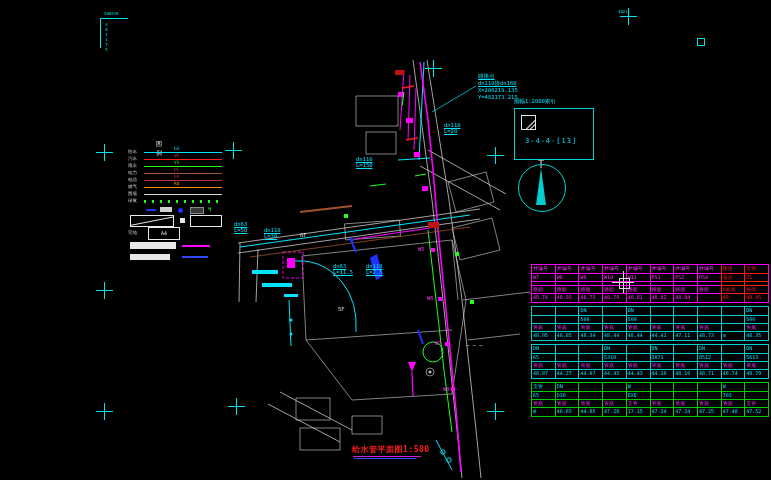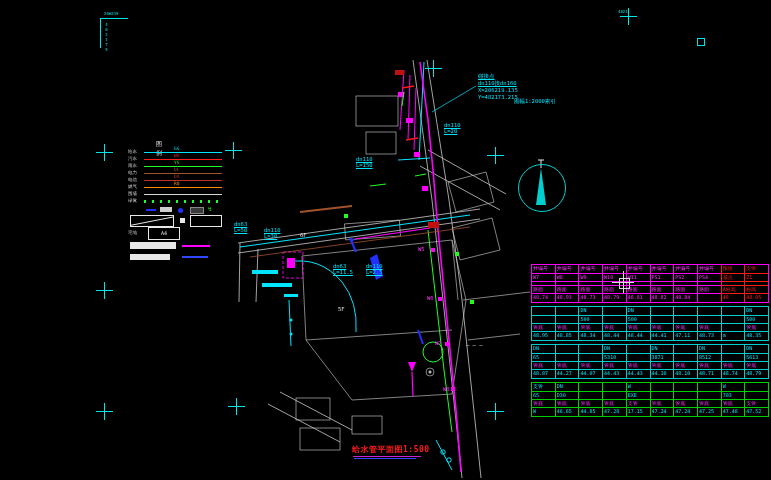--- a/index.html
+++ b/index.html
@@ -292,20 +292,24 @@
     </div>
 
   <div id="callout">
     <div class="cu">碰接点</div>
     <div class="cu">dn110接dn160</div>
     <div>X=206219.135</div>
     <div>Y=482173.215</div>
   </div>
 
   <div id="idxcap">图幅1:2000索引</div>
+  <div id="idxbox">
+    <div id="idxsq"></div>
+    <div id="idxcode">3-4-4-[13]</div>
+  </div>
 
   <div id="north"></div>
 
   <div id="ptable">
       <div class="tsec" style="border-color: rgb(255, 0, 255);">
         <div class="trow" style="height: 8px;">
           <div class="tcell" style="border-color: rgb(255, 0, 255); color: rgb(255, 48, 255);">井编号</div>
           <div class="tcell" style="border-color: rgb(255, 0, 255); color: rgb(255, 48, 255);">井编号</div>
           <div class="tcell" style="border-color: rgb(255, 0, 255); color: rgb(255, 48, 255);">井编号</div>
           <div class="tcell" style="border-color: rgb(255, 0, 255); color: rgb(255, 48, 255);">井编号</div>

